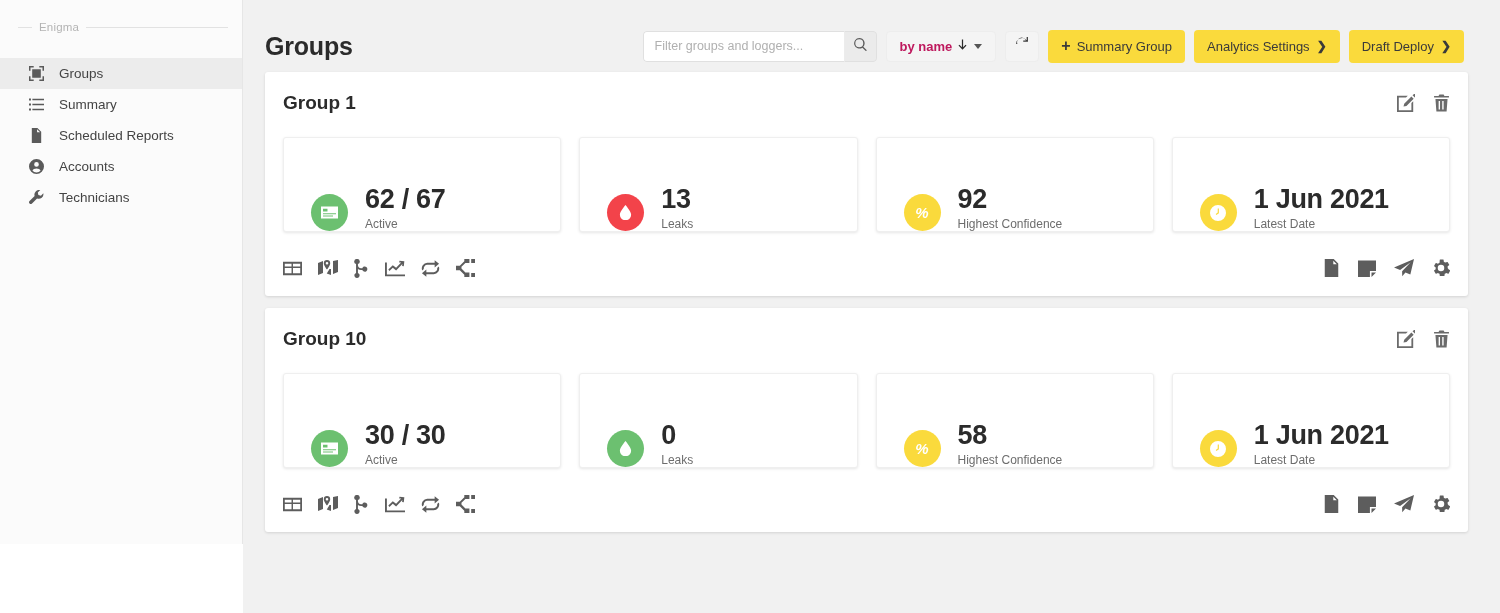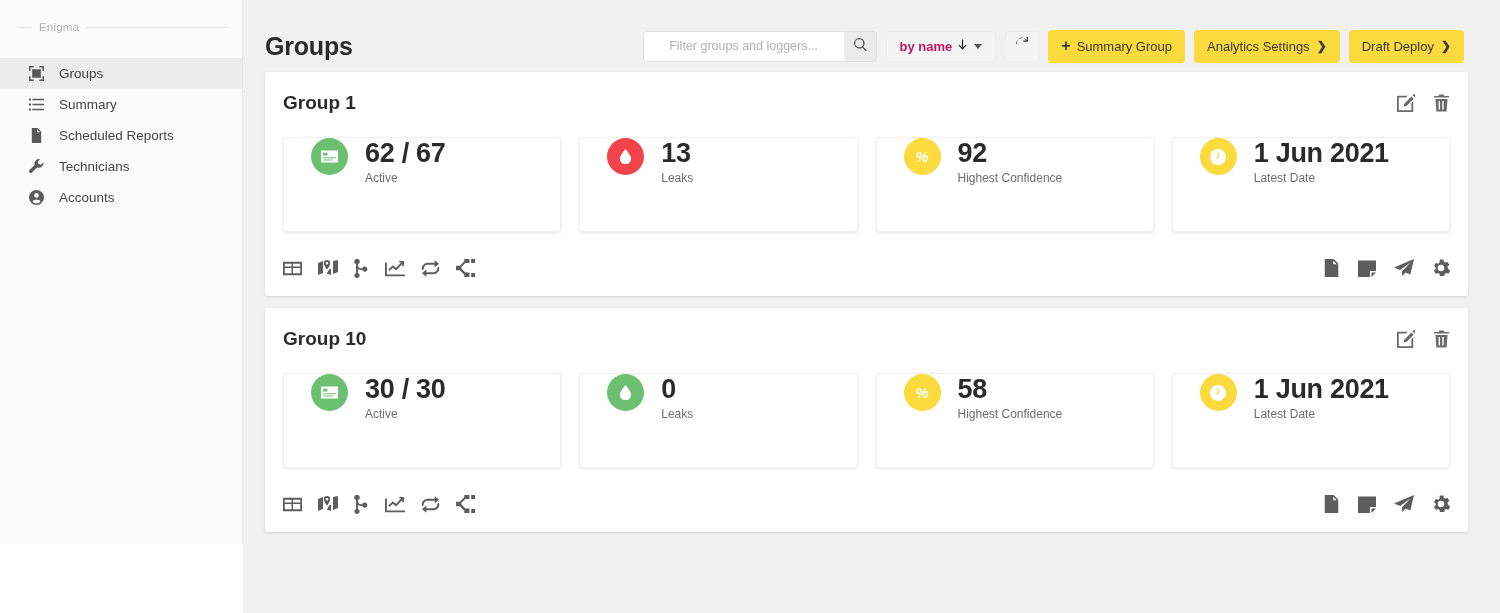--- a/index.html
+++ b/index.html
@@ -53,21 +53,21 @@
     letter-spacing: -.2px;
   }
   .top-right { margin-left: auto; display: flex; align-items: center; gap: 9px; }
 
   .searchbox { display: flex; height: 31px; border-radius: 4px; overflow: hidden; }
   .searchbox input {
     width: 201px; border: 1px solid #e0e0e0; border-right: none;
     border-radius: 4px 0 0 4px;
     background: #fff; padding: 0 11px;
     font-size: 12.5px; color: #555;
-    font-family: "Liberation Sans", sans-serif; outline: none; text-align: center;
+    font-family: "Liberation Sans", sans-serif; outline: none;
   }
   .searchbox input::placeholder { color: #b0b0b0; }
   .searchbox .sbtn {
     width: 33px; border: 1px solid #e0e0e0; border-left: 1px solid #ececec;
     border-radius: 0 4px 4px 0;
     background: #ebebeb; display: flex; align-items: center; justify-content: center;
     cursor: pointer;
   }
   .searchbox .sbtn svg { fill: #5a5a5a; }
 
@@ -115,21 +115,21 @@
     display: flex; gap: 18px;
     padding: 17px 0 0 0;
   }
   .card {
     flex: 1;
     background: #fff;
     border: 1px solid #efefef;
     border-radius: 3px;
     box-shadow: 0 1px 3px rgba(0,0,0,.10);
     height: 95px;
-    display: flex; align-items: flex-start;
+    display: flex; align-items: flex-end;
     padding: 0 0 0 27px;
     gap: 17px;
   }
   .card-icon {
     width: 37px; height: 37px; border-radius: 50%;
     display: flex; align-items: center; justify-content: center; flex: none;
   }
   .card-icon svg { fill: #fff; }
   .card-icon .pct { color: #fff; font-size: 15px; font-weight: bold; font-style: italic; }
   .card-val { font-size: 27px; font-weight: bold; color: #2b2b2b; line-height: 1.12; letter-spacing: -.3px; }
@@ -181,33 +181,33 @@
           <svg width="15" height="15" viewBox="0 0 16 16">
               <path d="M3 0h6l4 4v12H3V0zm5.6 1.4v3.2h3.2L8.6 1.4zM5 7h6v1.3H5V7zm0 2.6h6v1.3H5V9.6zm0 2.6h4v1.3H5v-1.3z"></path>
             </svg>
         </span>
         <span>Scheduled Reports</span>
       </div>
 
       <div class="side-item">
         <span class="ico">
           <svg width="15" height="15" viewBox="0 0 16 16">
+              <path d="M8 0a8 8 0 100 16A8 8 0 008 0zm0 3.3a2.5 2.5 0 110 5 2.5 2.5 0 010-5zm0 11.1a5.9 5.9 0 01-4.3-1.9c.5-1.5 2.3-2.4 4.3-2.4s3.8.9 4.3 2.4A5.9 5.9 0 018 14.4z"></path>
+            </svg>
+        </span>
+        <span>Accounts</span>
+      </div>
+
+      <div class="side-item">
+        <span class="ico">
+          <svg width="15" height="15" viewBox="0 0 16 16">
               <path d="M15.3 3.4l-2.6 2.6-2.7-.6-.6-2.7L12 .1a5 5 0 00-6 6.3L.6 11.8a1.8 1.8 0 002.6 2.6l5.4-5.4a5 5 0 006.7-5.6z"></path>
             </svg>
         </span>
         <span>Technicians</span>
-      </div>
-
-      <div class="side-item">
-        <span class="ico">
-          <svg width="15" height="15" viewBox="0 0 16 16">
-              <path d="M8 0a8 8 0 100 16A8 8 0 008 0zm0 3.3a2.5 2.5 0 110 5 2.5 2.5 0 010-5zm0 11.1a5.9 5.9 0 01-4.3-1.9c.5-1.5 2.3-2.4 4.3-2.4s3.8.9 4.3 2.4A5.9 5.9 0 018 14.4z"></path>
-            </svg>
-        </span>
-        <span>Accounts</span>
       </div>
 
     </nav>
   </aside>
 
   <main class="main">
 
     <div class="topbar">
       <div class="page-title">Groups</div>
 

